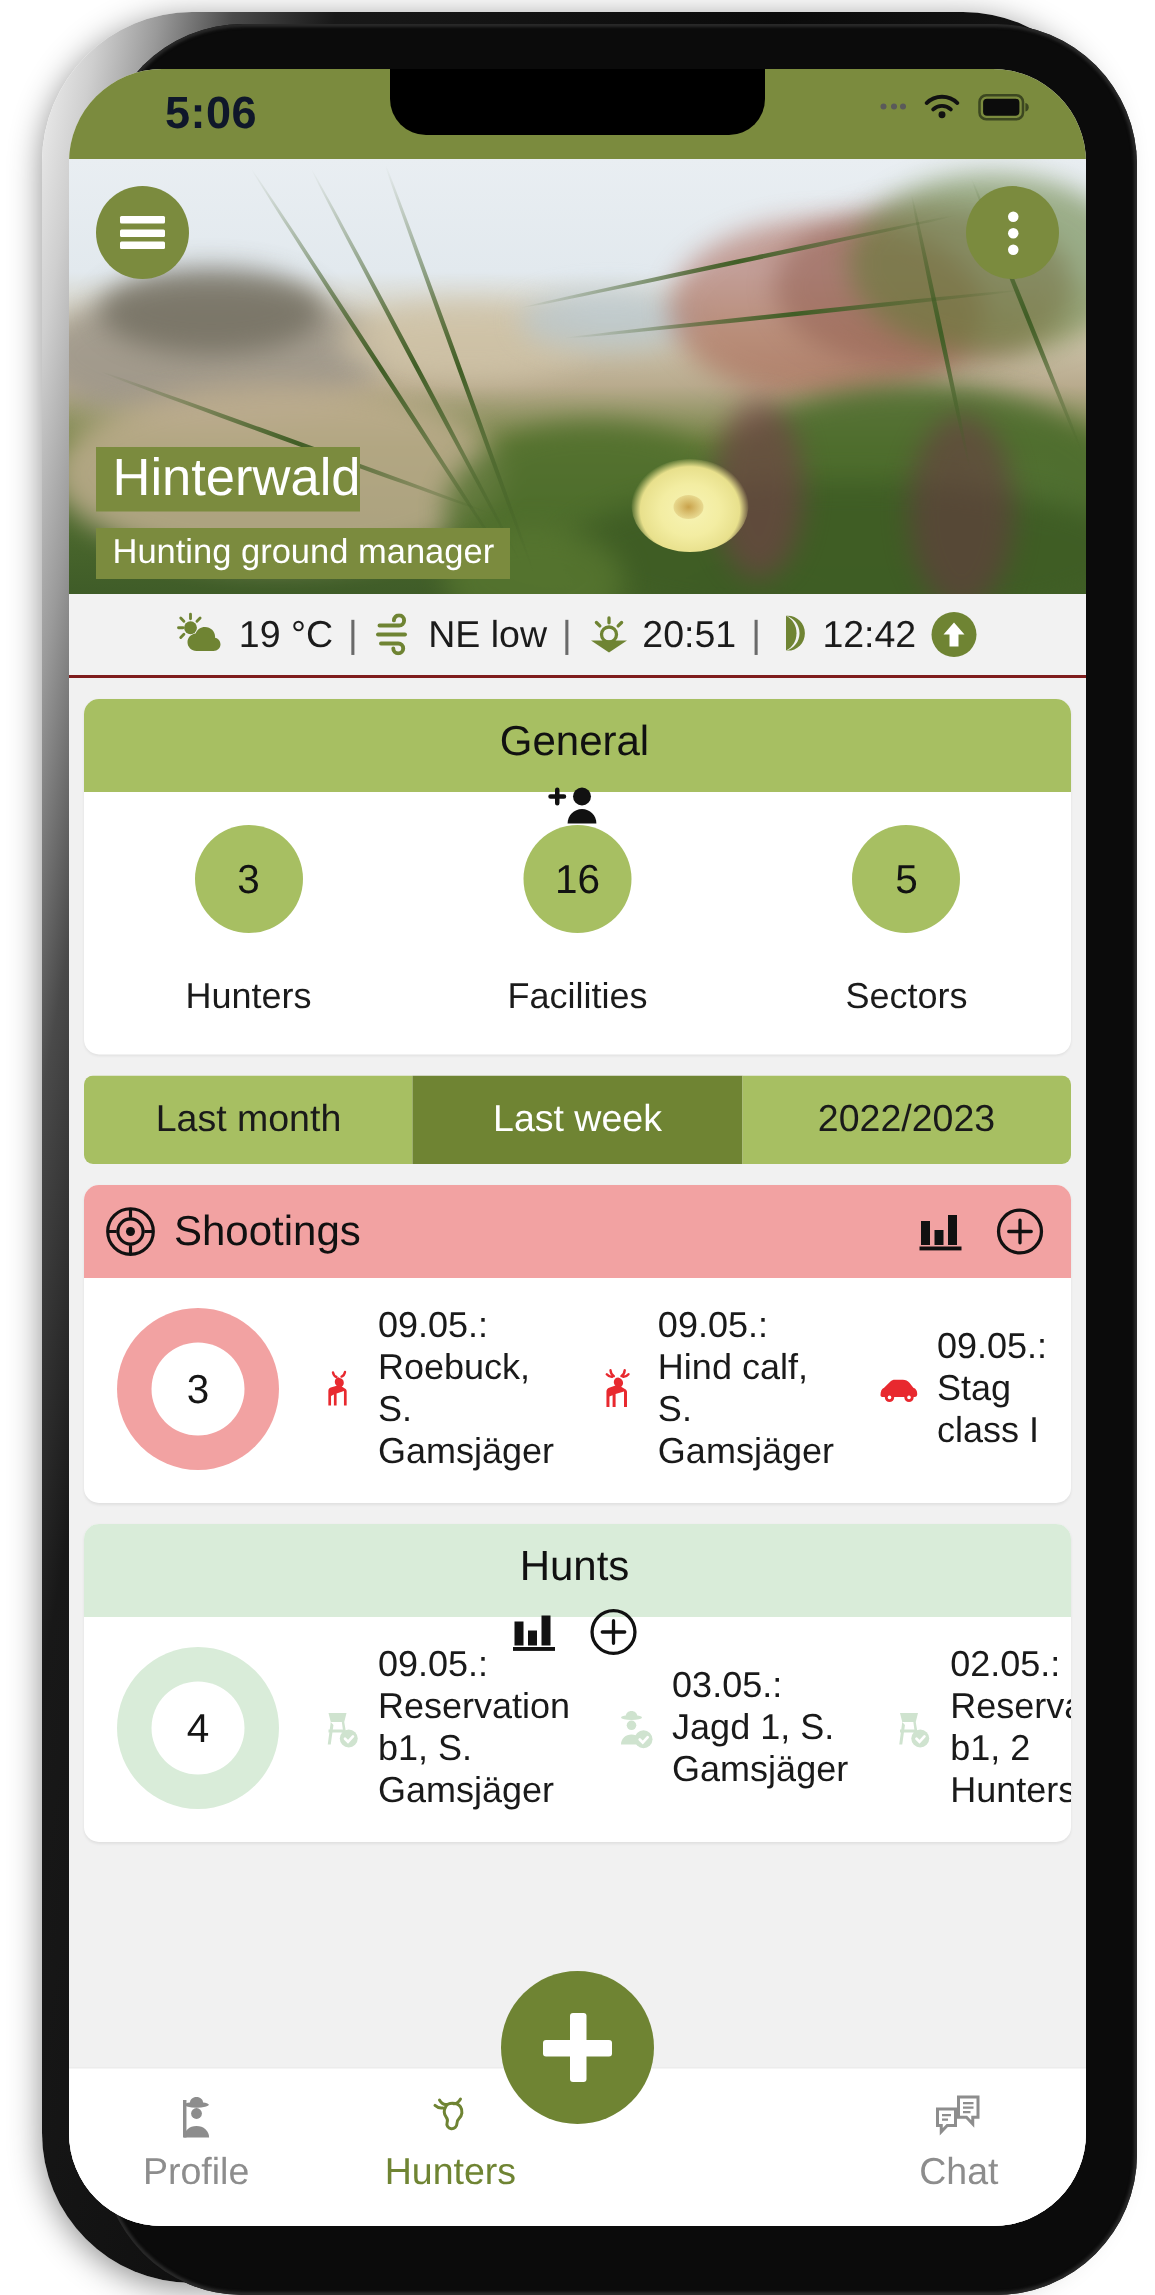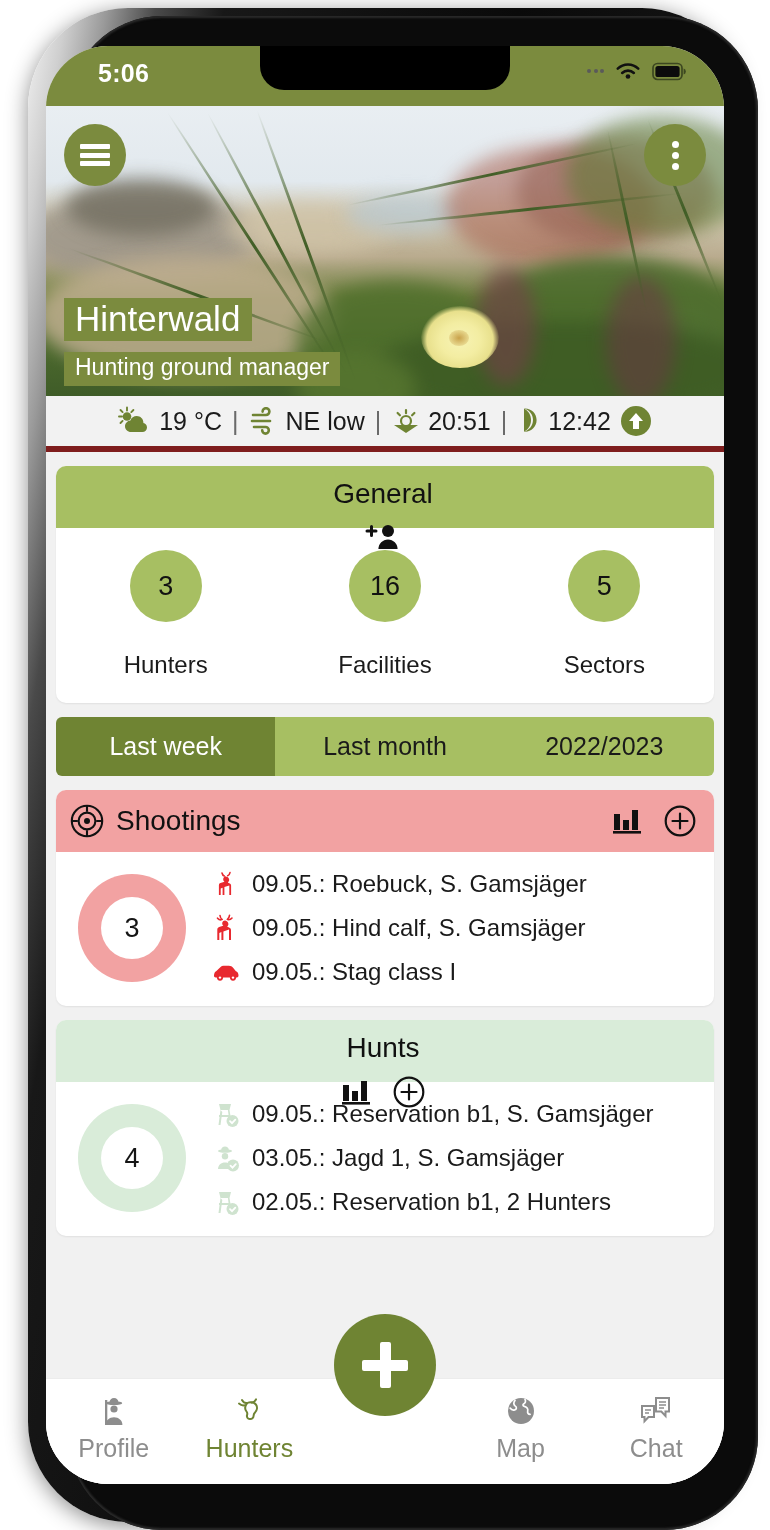--- a/index.html
+++ b/index.html
@@ -51,22 +51,22 @@
     background: #7b8b3e;
   }
   #notch {
     position: absolute;
     left: 50%; transform: translateX(-50%);
     top: -2px; width: 250px; height: 46px;
     background: #000;
     border-radius: 0 0 24px 24px;
   }
   #status-time {
-    position: absolute; left: 52px; top: 13px;
-    font-size: 25px; font-weight: bold; color: #ffffff;
+    position: absolute; left: 64px; top: 13px;
+    font-size: 30px; font-weight: bold; color: #0f172a;
     letter-spacing: .3px;
   }
   #status-right { position: absolute; right: 38px; top: 14px; display: flex; align-items: center; gap: 9px; }
   .sig-dots { display: flex; gap: 2.5px; align-items: flex-end; }
   .sig-dots i { width: 4px; height: 4px; border-radius: 50%; background: #5a5a5a; display:block; }
 
   
   #hero {
     position: relative;
     height: 290px;
@@ -96,32 +96,32 @@
     cursor: pointer;
   }
   #menu-fab { left: 18px; top: 18px; }
   #more-fab { right: 18px; top: 18px; }
   .burger-line { width: 30px; height: 5px; background: #fff; border-radius: 1px; margin: 3.5px 0; display:block; }
   .dot-v { width: 7px; height: 7px; border-radius: 50%; background: #fff; margin: 4px 0; display:block; }
 
   #hero-titles { position: absolute; left: 18px; bottom: 10px; }
   #hero-title {
     display: inline-block; background: #7b8b3e; color: #fff;
-    font-size: 35px; line-height: 1.12; padding: 1px 12px 3px 11px; font-weight: 400;
+    font-size: 35px; line-height: 1.12; padding: 1px 0 3px 11px; font-weight: 400;
   }
   #hero-sub {
     display: block; margin-top: 11px; background: #7b8b3e; color: #fff;
     font-size: 23px; line-height: 1.2; padding: 2px 11px 4px 11px; width: fit-content;
   }
 
   
   #weather {
     height: 56px; background: #f2f2f2;
     display: flex; align-items: center; justify-content: center; gap: 9px;
-    font-size: 25px; color: #1b1b1b; border-bottom: 6px solid #7f1d1d;
+    font-size: 25px; color: #1b1b1b; border-bottom: 2px solid #7f1d1d;
   }
   #weather .sep { color: #6a6a6a; font-weight: 300; padding: 0 1px; }
   .w-item { display: flex; align-items: center; gap: 7px; }
 
   
   #content {
     position: relative;
     height: calc(100% - 60px - 290px - 56px);
     background: #f1f1f1;
     padding: 0 10px;
@@ -158,21 +158,21 @@
   .list-body { display: flex; align-items: center; padding: 18px 16px 20px 16px; gap: 8px; }
   .ring {
     width: 108px; height: 108px; border-radius: 50%;
     display: flex; align-items: center; justify-content: center;
     font-size: 27px; color: #151515; flex: 0 0 auto; margin-left: 6px;
   }
   .ring-shootings { background: #f2a2a2; }
   .ring-hunts     { background: #d9ecd9; }
   .ring:after { content: ""; position: absolute; }
   .ring-inner { width: 62px; height: 62px; border-radius: 50%; background: #fff; display:flex; align-items:center; justify-content:center; }
-  .entries { flex: 1; display: flex; flex-direction: column; gap: 16px; padding-left: 18px; }
+  .entries { flex: 1; display: flex; flex-direction: row; gap: 28px; padding-left: 18px; }
   .entry { display: flex; align-items: center; gap: 10px; font-size: 24px; color: #1a1a1a; }
   .entry .ic { width: 30px; display: flex; justify-content: center; flex: 0 0 auto; }
 
   
   #feeding-peek { height: 42px; background: #fff; position: relative; }
   #feeding-arc { position: absolute; left: 72px; top: 28px; width: 108px; height: 108px; border-radius: 50%; background: #faeca0; }
 
   
   #bottom-nav {
     position: absolute; left: 0; right: 0; bottom: 0; height: 106px;
@@ -358,22 +358,22 @@
           <div class="lbl">Facilities</div>
         </div>
         <div class="stat">
           <div class="bubble">5</div>
           <div class="lbl">Sectors</div>
         </div>
       </div>
     </div>
 
     <div id="segmented">
+      <div class="seg">Last month</div>
       <div class="seg active">Last week</div>
-      <div class="seg">Last month</div>
       <div class="seg">2022/2023</div>
     </div>
 
     <div class="card">
       <div class="card-head head-shootings">
         <svg width="34" height="34" viewBox="0 0 34 34">
           <circle cx="17" cy="17" r="15.2" fill="none" stroke="#111" stroke-width="2.1"></circle>
           <circle cx="17" cy="17" r="8.4" fill="none" stroke="#111" stroke-width="2.1"></circle>
           <circle cx="17" cy="17" r="3" fill="#111"></circle>
           <path d="M17 1.8v6M17 26.2v6M1.8 17h6M26.2 17h6" stroke="#111" stroke-width="2.1"></path>
@@ -527,27 +527,20 @@
       <svg width="34" height="32" viewBox="0 0 34 32">
         <g fill="none" stroke="#6f8433" stroke-width="2" stroke-linecap="round" stroke-linejoin="round">
           <path d="M10 5c1.4 2.4 3 3.2 4.6 3M24 4.4c-1.4 2.4-3 3.3-4.6 3.1M7 8.6c1.8 1.6 3.6 2 5.2 1.7"></path>
           <path d="M14.3 9.2c-1.4 2.4-1.4 5.3.2 7.3.8 1 1 2.2.6 3.4-.7 2 .6 4 2.7 4.2 2.1.2 3.8-1.3 3.8-3.3 0-1.4.4-2.5 1.4-3.4 2.2-2 2.6-5.3 1-7.8-1-1.6-3.3-2.4-5.4-2.4s-3.7.9-4.3 2z"></path>
         </g>
       </svg>
       <span class="nav-lbl">Hunters</span>
     </div>
     <div class="nav-spacer"></div>
     <div class="nav-item">
-      <svg width="32" height="32" viewBox="0 0 32 32">
-        <circle cx="16" cy="16" r="13" fill="#8d8d8d"></circle>
-        <path d="M10 5.5c-1.8 2-1.4 4.4.3 5.6 1.8 1.2 1.2 3.2-.6 3.8-2 .6-3.6-.4-4.6-1.8M20 4.4c1.1 1.9.2 3.6-1.1 4.3-1.4.8-1.2 2.4.4 2.7 2.4.5 4 2.4 3.4 4.6-.5 1.9.6 3.3 2.4 3.4" stroke="#fff" stroke-width="1.7" fill="none" stroke-linecap="round"></path>
-      </svg>
-      <span class="nav-lbl">Map</span>
-    </div>
-    <div class="nav-item">
       <svg width="34" height="32" viewBox="0 0 34 32">
         <path d="M17 3h13v13.5h-3.5V21l-4.2-4.5H17z" fill="none" stroke="#8d8d8d" stroke-width="2"></path>
         <g stroke="#8d8d8d" stroke-width="1.5">
             <path d="M20 7h7M20 10h7M20 13h5"></path>
           </g>
         <path d="M3 11h12v11H9.5l-4 4.2V22H3z" fill="none" stroke="#8d8d8d" stroke-width="2"></path>
         <g stroke="#8d8d8d" stroke-width="1.5">
             <path d="M6 15h6M6 18h4"></path>
           </g>
       </svg>

